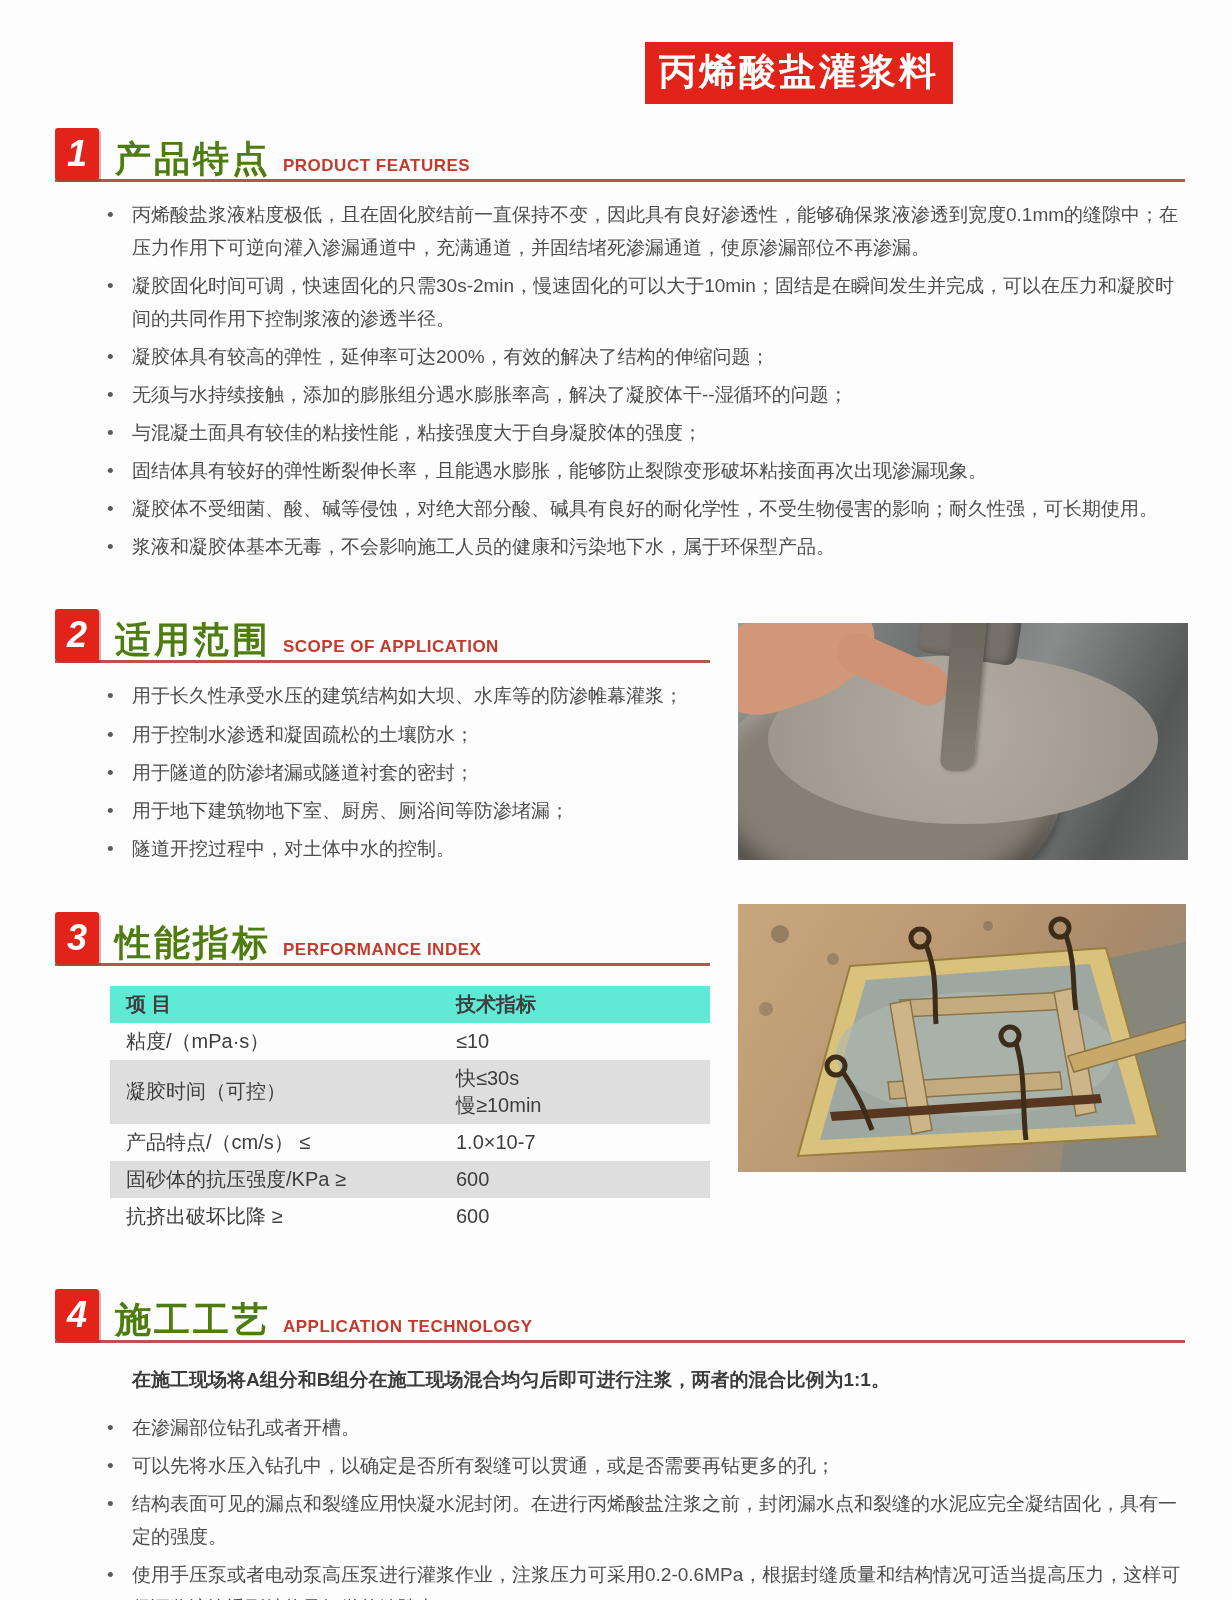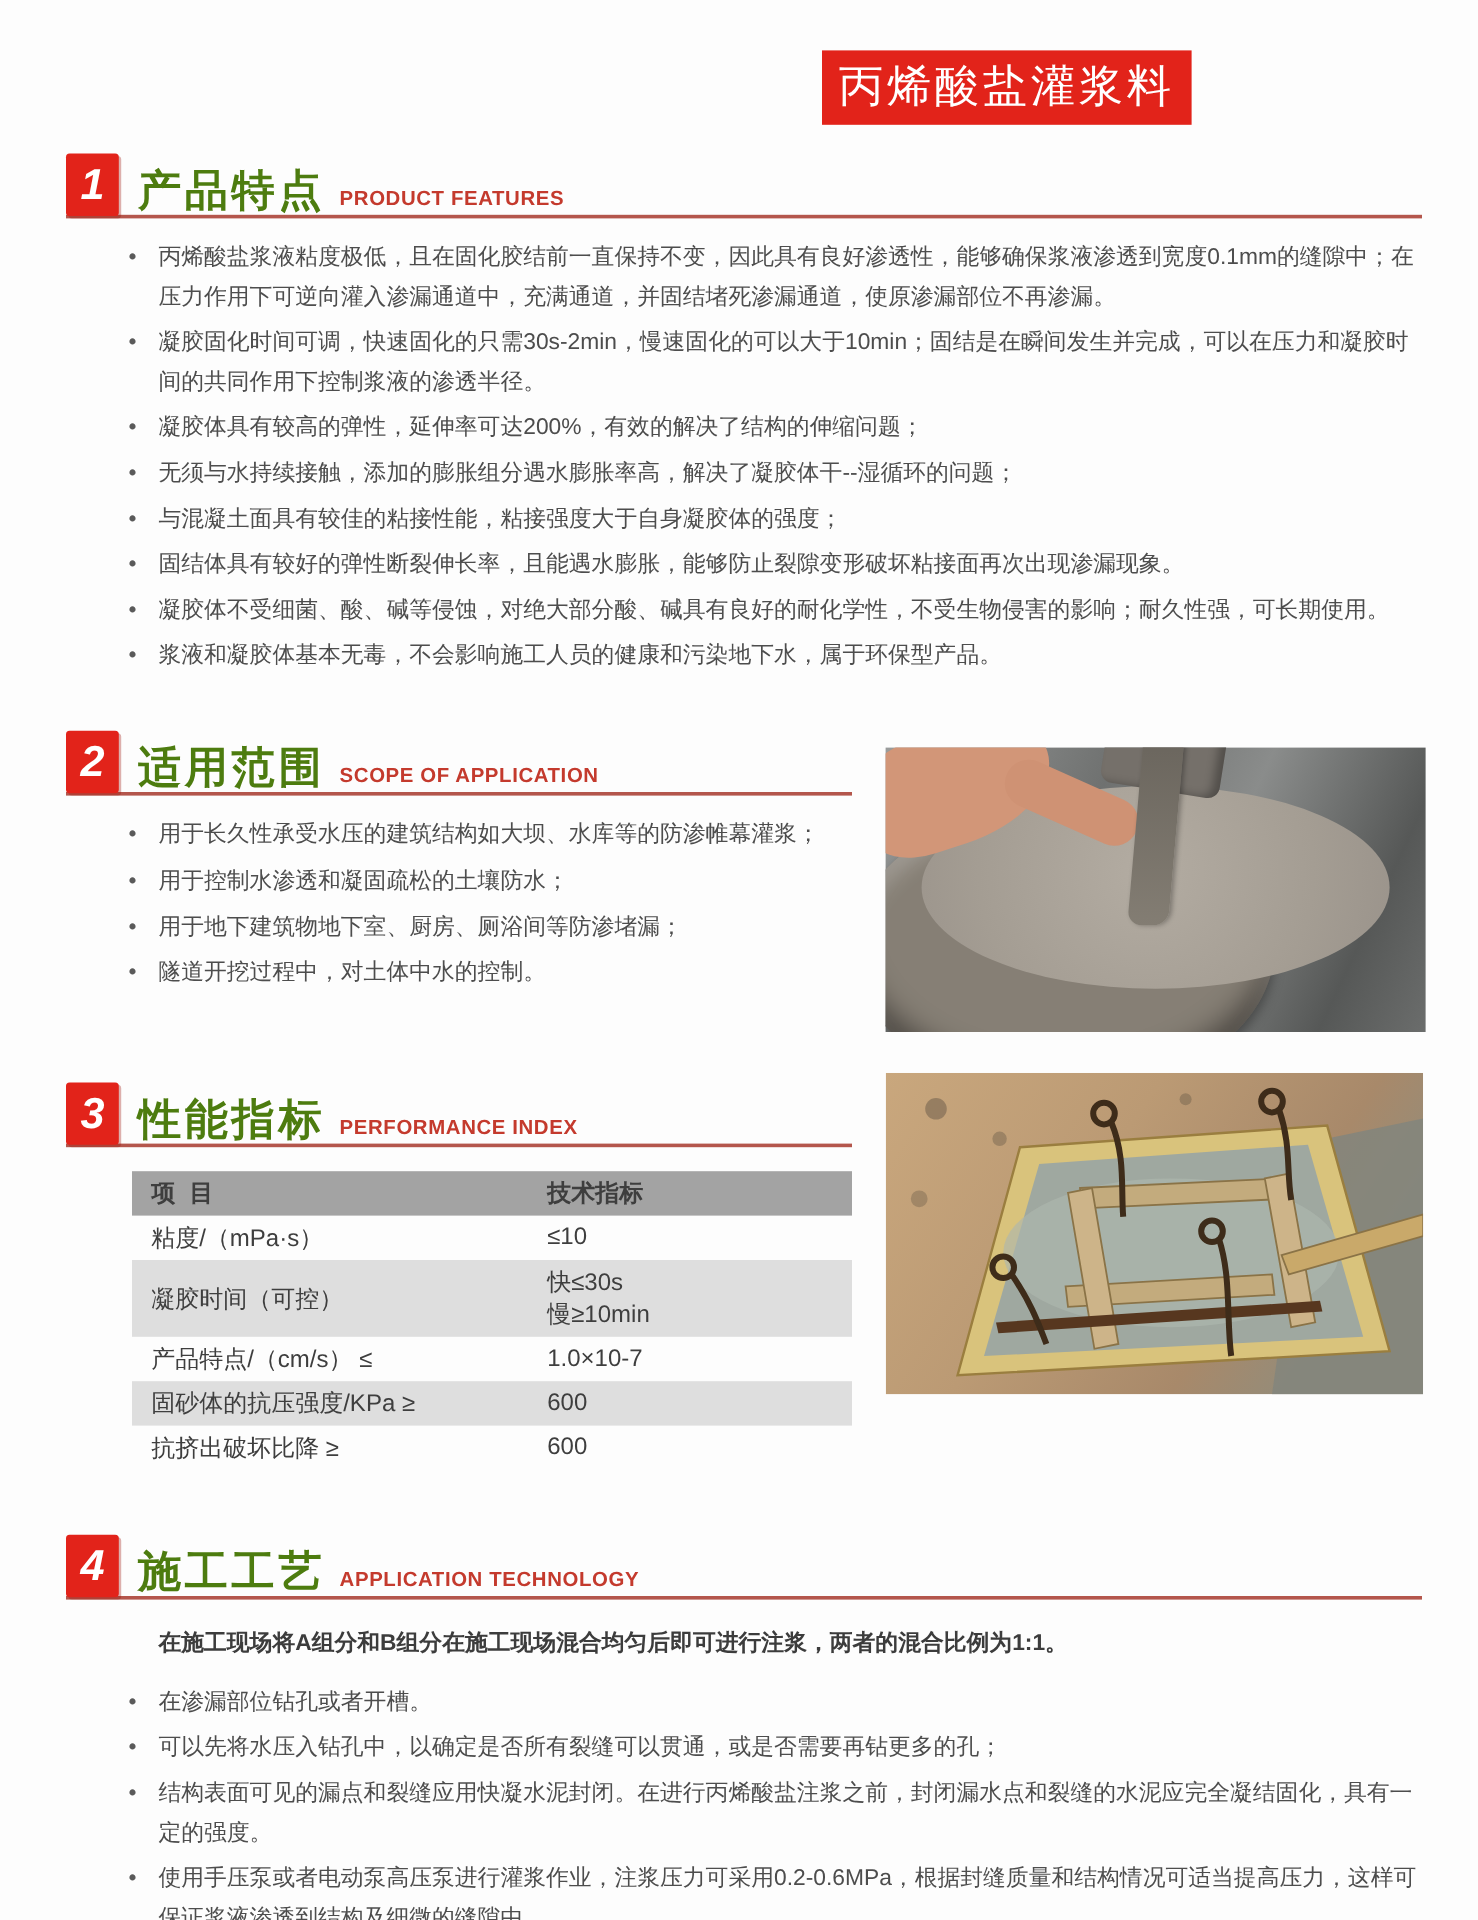--- a/index.html
+++ b/index.html
@@ -2,21 +2,21 @@
 <html><head>
 <meta charset="utf-8">
 <style>
   * { margin:0; padding:0; box-sizing:border-box; }
   html,body { background:#ffffff; }
   body { width:1232px; min-height:1600px; font-family:"Liberation Sans","DejaVu Sans",sans-serif; color:#4d4d4d; }
   .page { position:relative; width:1232px; min-height:1600px; padding:0 47px 30px 55px; background:#fdfdfd; overflow:hidden; }
 
   
   .doc-title { position:absolute; left:645px; top:42px; background:#e2231a; color:#ffffff;
-    font-size:37px; font-weight:normal; letter-spacing:3px; padding:5px 14px 7px 14px;margin-left:40px; }
+    font-size:37px; font-weight:bold; letter-spacing:3px; padding:5px 14px 7px 14px; }
 
   
   .sec-header { display:flex; align-items:flex-end; border-bottom:3px solid #b4564c; padding-bottom:2px; }
   .sec-num { width:44px; height:52px; background:#e2231a; color:#fff; font-size:36px; font-weight:bold;
     font-style:italic; display:flex; align-items:center; justify-content:center; border-radius:3px;
     margin-bottom:-3px; box-shadow:2px 2px 0 rgba(160,30,20,.35); flex:0 0 auto; }
   .sec-title-cn { color:#4d7c0f; font-size:36px; font-weight:bold; letter-spacing:3px; margin-left:16px; line-height:1; }
   .sec-title-en { color:#c43a2d; font-size:17px; font-weight:bold; letter-spacing:.5px; margin:0 0 3px 12px; line-height:1; }
 
   
@@ -31,21 +31,21 @@
   .col-right { margin-left:28px; flex:0 0 auto; }
   .sec2 { margin-top:46px; }
   .sec3 { margin-top:42px; }
   .sec4 { margin-top:54px; }
   .sec2 .col-right { margin-top:14px; }
   .sec3 .col-right { margin-top:-8px; }
 
   
   table.spec { border-collapse:collapse; width:600px; margin:20px 0 0 55px; }
   table.spec th, table.spec td { text-align:left; padding:5px 16px; font-size:20px; color:#3e3e3e; vertical-align:middle; }
-  table.spec thead tr { background:#a3a3a3;font-family:Liberation Mono, monospace; }
+  table.spec thead tr { background:#5eead4; }
   table.spec th { font-weight:bold; }
   table.spec tbody tr:nth-child(even) { background:#dedede; }
   table.spec td.val { white-space:pre-line; }
   table.spec td.lbl { width:330px; }
 
   
   .intro { margin:22px 0 6px 77px; font-size:19px; font-weight:bold; color:#3c3c3c; line-height:1.6; }
 
   
   .photo1 { position:relative; width:450px; height:237px; overflow:hidden;
@@ -99,20 +99,21 @@
   <section class="sec2 two-col">
     <div class="col-left">
       <div class="sec-header">
         <div class="sec-num">2</div>
         <span class="sec-title-cn">适用范围</span>
         <span class="sec-title-en">SCOPE OF APPLICATION</span>
       </div>
       <ul class="bullets">
         <li>用于长久性承受水压的建筑结构如大坝、水库等的防渗帷幕灌浆；</li>
         <li>用于控制水渗透和凝固疏松的土壤防水；</li>
+        <li>用于隧道的防渗堵漏或隧道衬套的密封；</li>
         <li>用于地下建筑物地下室、厨房、厕浴间等防渗堵漏；</li>
         <li>隧道开挖过程中，对土体中水的控制。</li>
       </ul>
     </div>
     <div class="col-right">
       <div class="photo1">
         <div class="bucket"></div>
         <div class="slurry"></div>
         <div class="hand"></div>
         <div class="finger"></div>

